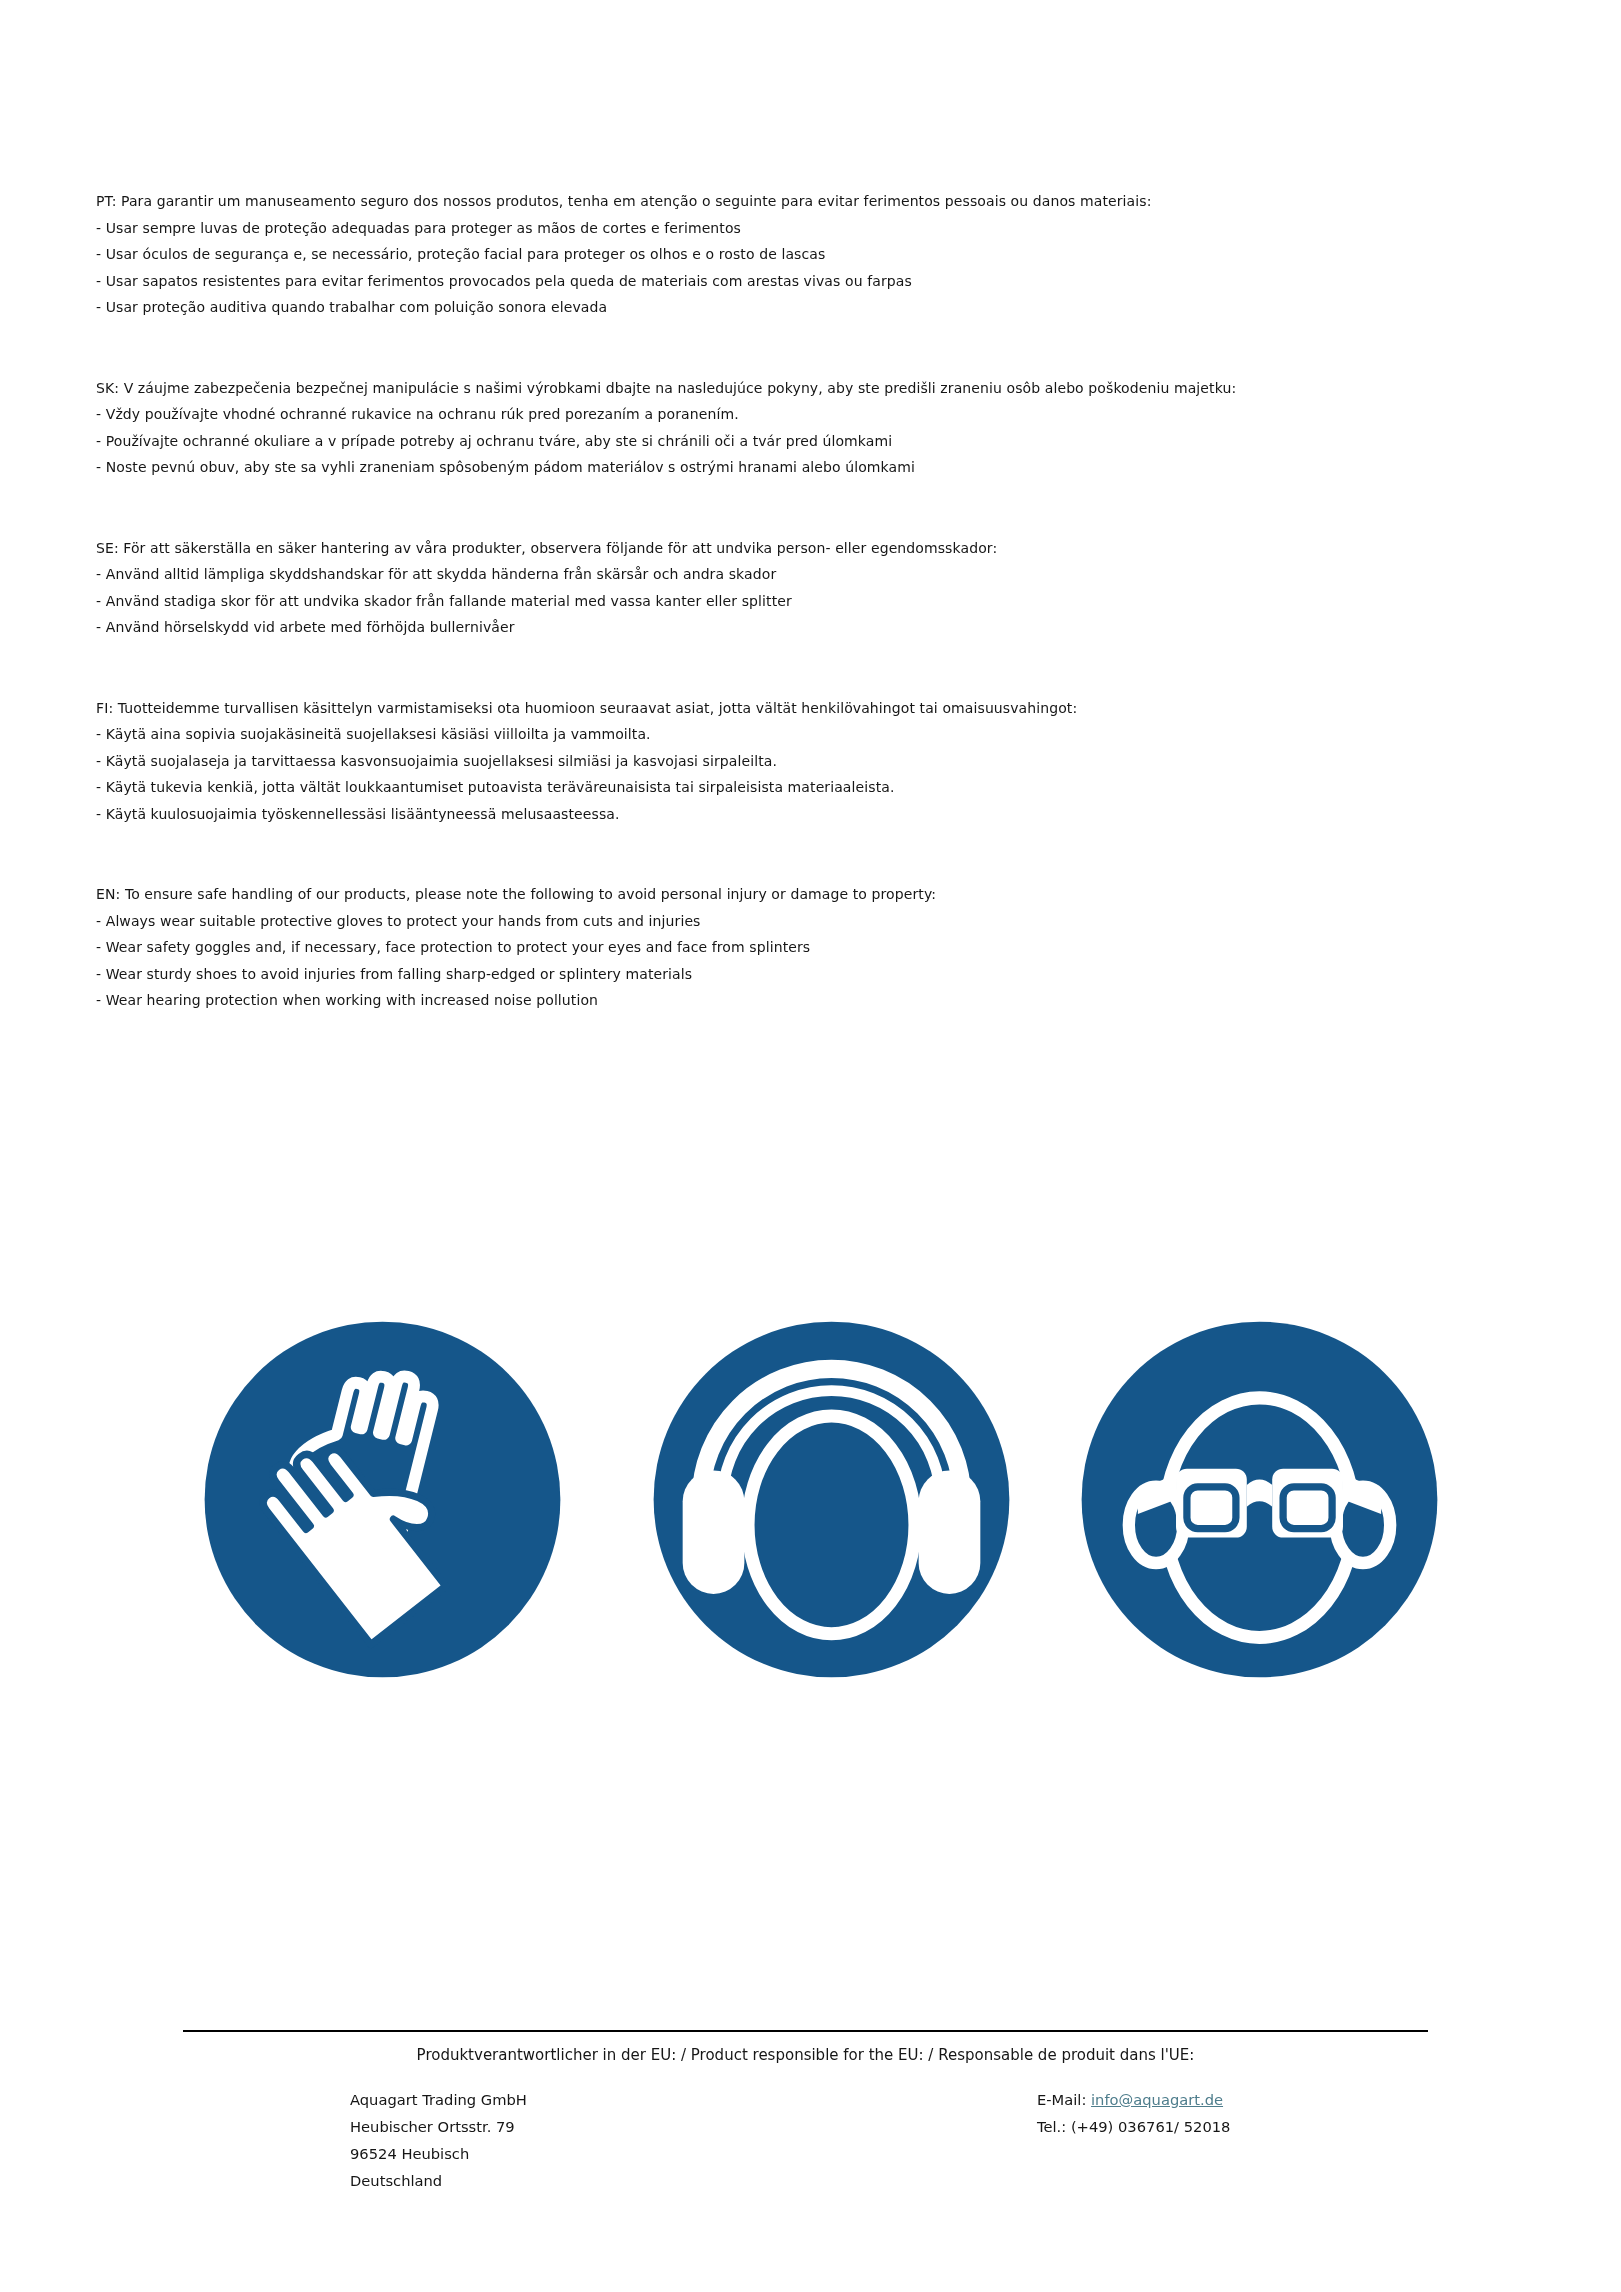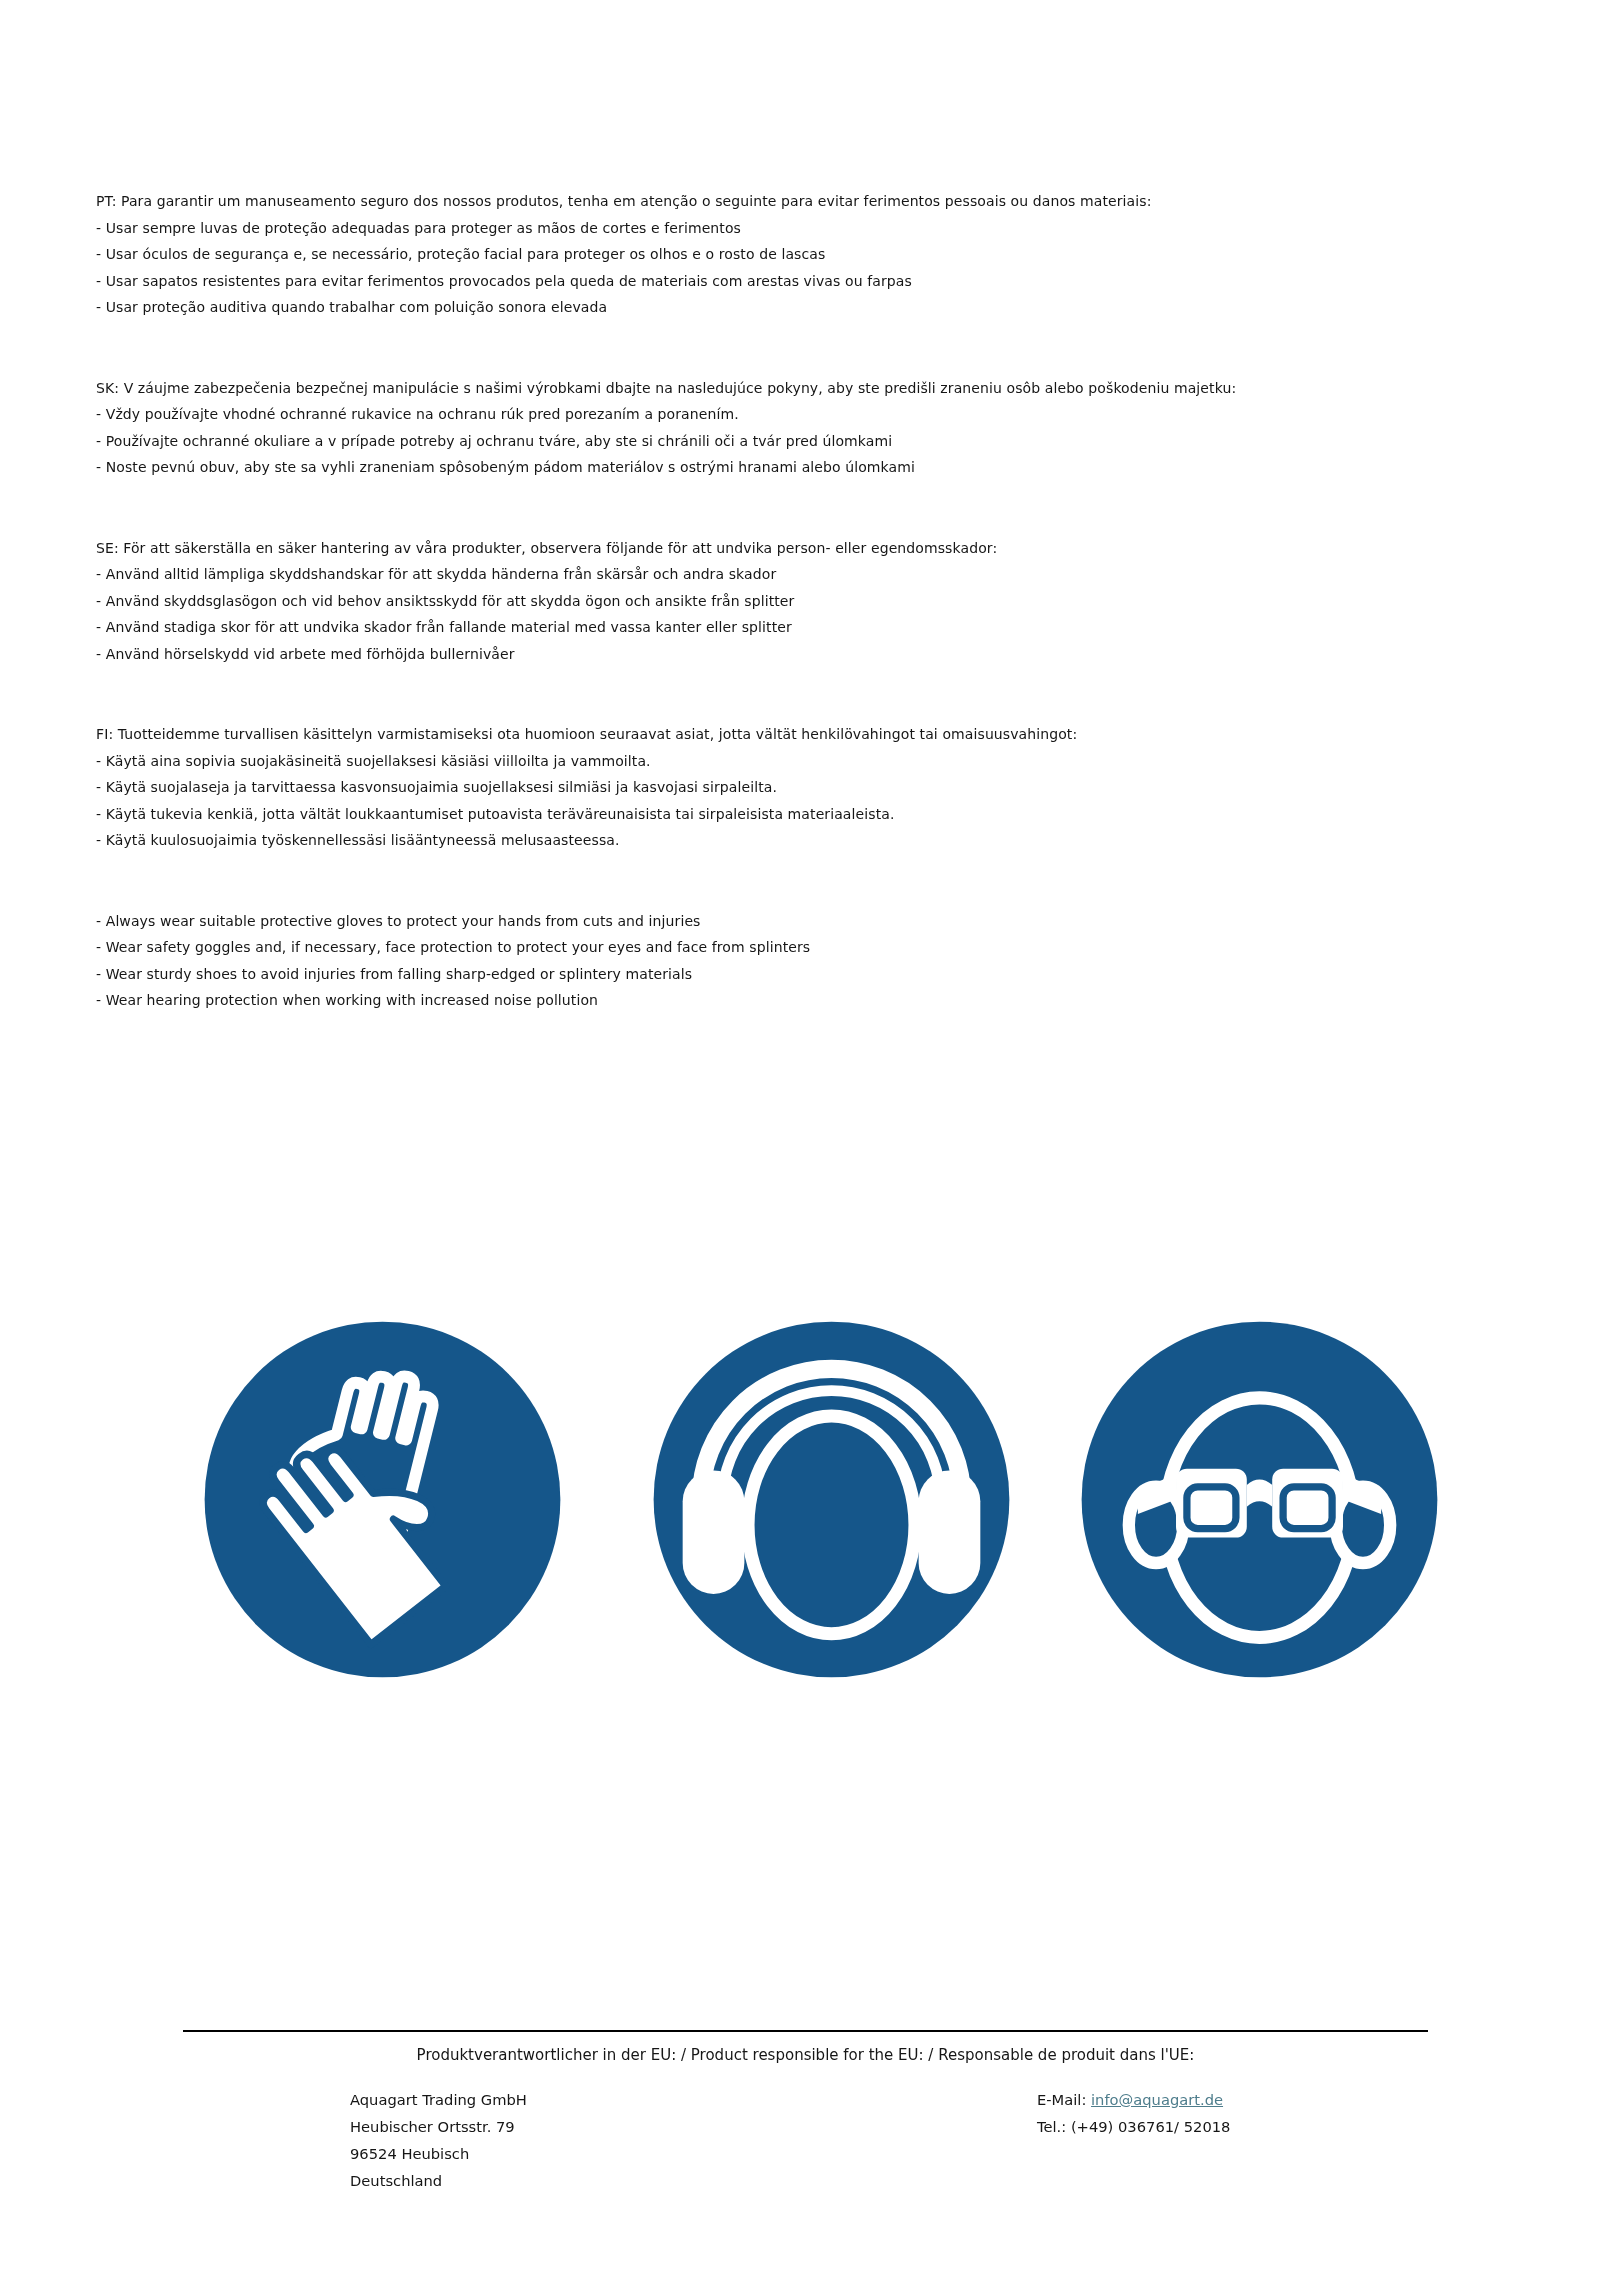--- a/index.html
+++ b/index.html
@@ -79,34 +79,34 @@
     <section class="lang-block">
       <p class="line">SK: V záujme zabezpečenia bezpečnej manipulácie s našimi výrobkami dbajte na nasledujúce pokyny, aby ste predišli zraneniu osôb alebo poškodeniu majetku:</p>
       <p class="line">- Vždy používajte vhodné ochranné rukavice na ochranu rúk pred porezaním a poranením.</p>
       <p class="line">- Používajte ochranné okuliare a v prípade potreby aj ochranu tváre, aby ste si chránili oči a tvár pred úlomkami</p>
       <p class="line">- Noste pevnú obuv, aby ste sa vyhli zraneniam spôsobeným pádom materiálov s ostrými hranami alebo úlomkami</p>
     </section>
 
     <section class="lang-block gap-lg">
       <p class="line">SE: För att säkerställa en säker hantering av våra produkter, observera följande för att undvika person- eller egendomsskador:</p>
       <p class="line">- Använd alltid lämpliga skyddshandskar för att skydda händerna från skärsår och andra skador</p>
-      <p class="line">- Använd skyddsglasögon och vid behov ansiktsskydd för att skydda ögon och ansikte från splitter</p>
       <p class="line">- Använd stadiga skor för att undvika skador från fallande material med vassa kanter eller splitter</p>
       <p class="line">- Använd hörselskydd vid arbete med förhöjda bullernivåer</p>
     </section>
 
     <section class="lang-block">
       <p class="line">FI: Tuotteidemme turvallisen käsittelyn varmistamiseksi ota huomioon seuraavat asiat, jotta vältät henkilövahingot tai omaisuusvahingot:</p>
       <p class="line">- Käytä aina sopivia suojakäsineitä suojellaksesi käsiäsi viilloilta ja vammoilta.</p>
       <p class="line">- Käytä suojalaseja ja tarvittaessa kasvonsuojaimia suojellaksesi silmiäsi ja kasvojasi sirpaleilta.</p>
       <p class="line">- Käytä tukevia kenkiä, jotta vältät loukkaantumiset putoavista teräväreunaisista tai sirpaleisista materiaaleista.</p>
       <p class="line">- Käytä kuulosuojaimia työskennellessäsi lisääntyneessä melusaasteessa.</p>
     </section>
 
     <section class="lang-block">
+      <p class="line">EN: To ensure safe handling of our products, please note the following to avoid personal injury or damage to property:</p>
       <p class="line">- Always wear suitable protective gloves to protect your hands from cuts and injuries</p>
       <p class="line">- Wear safety goggles and, if necessary, face protection to protect your eyes and face from splinters</p>
       <p class="line">- Wear sturdy shoes to avoid injuries from falling sharp-edged or splintery materials</p>
       <p class="line">- Wear hearing protection when working with increased noise pollution</p>
     </section>
 
   </main>
 
   <div class="pictogram-row">
 

